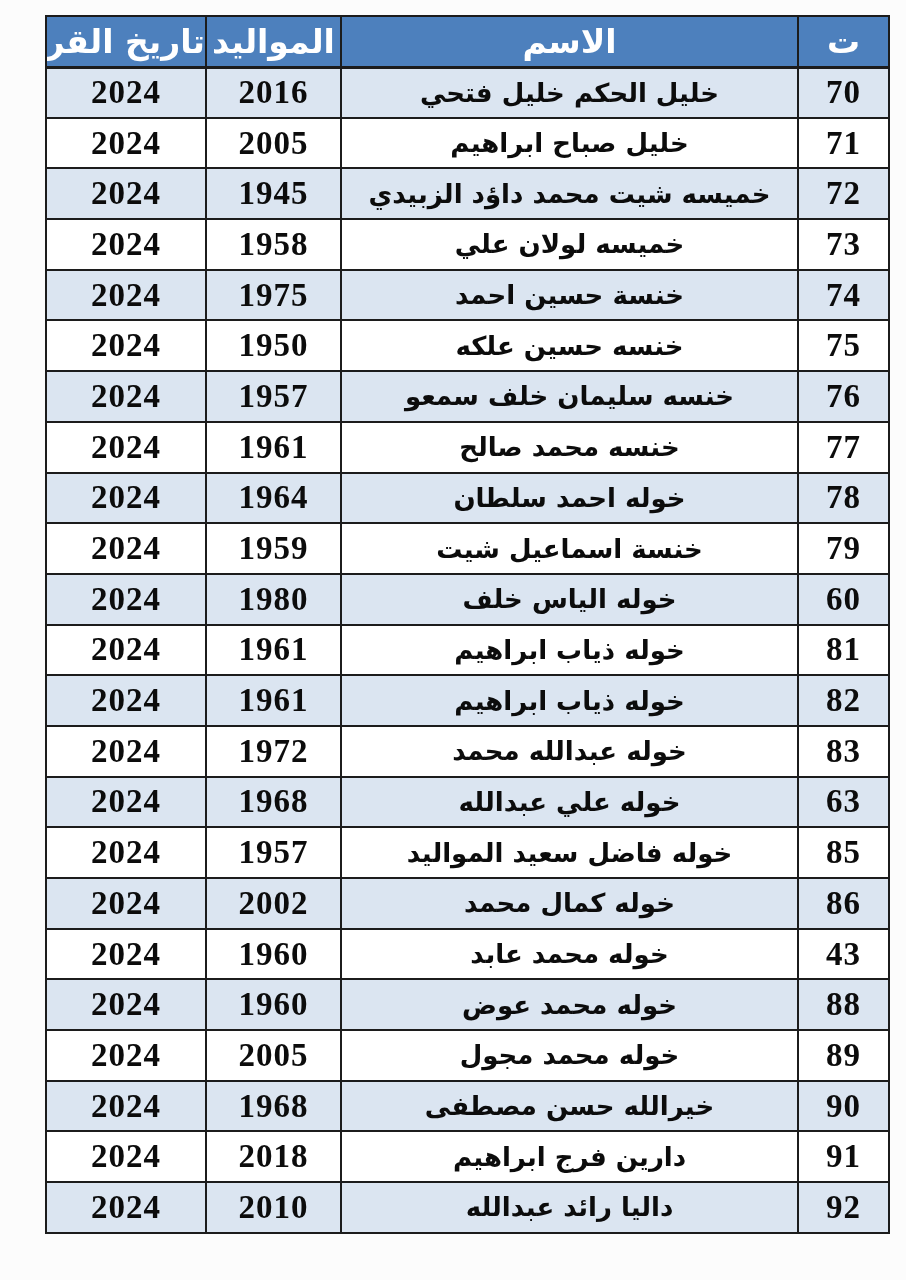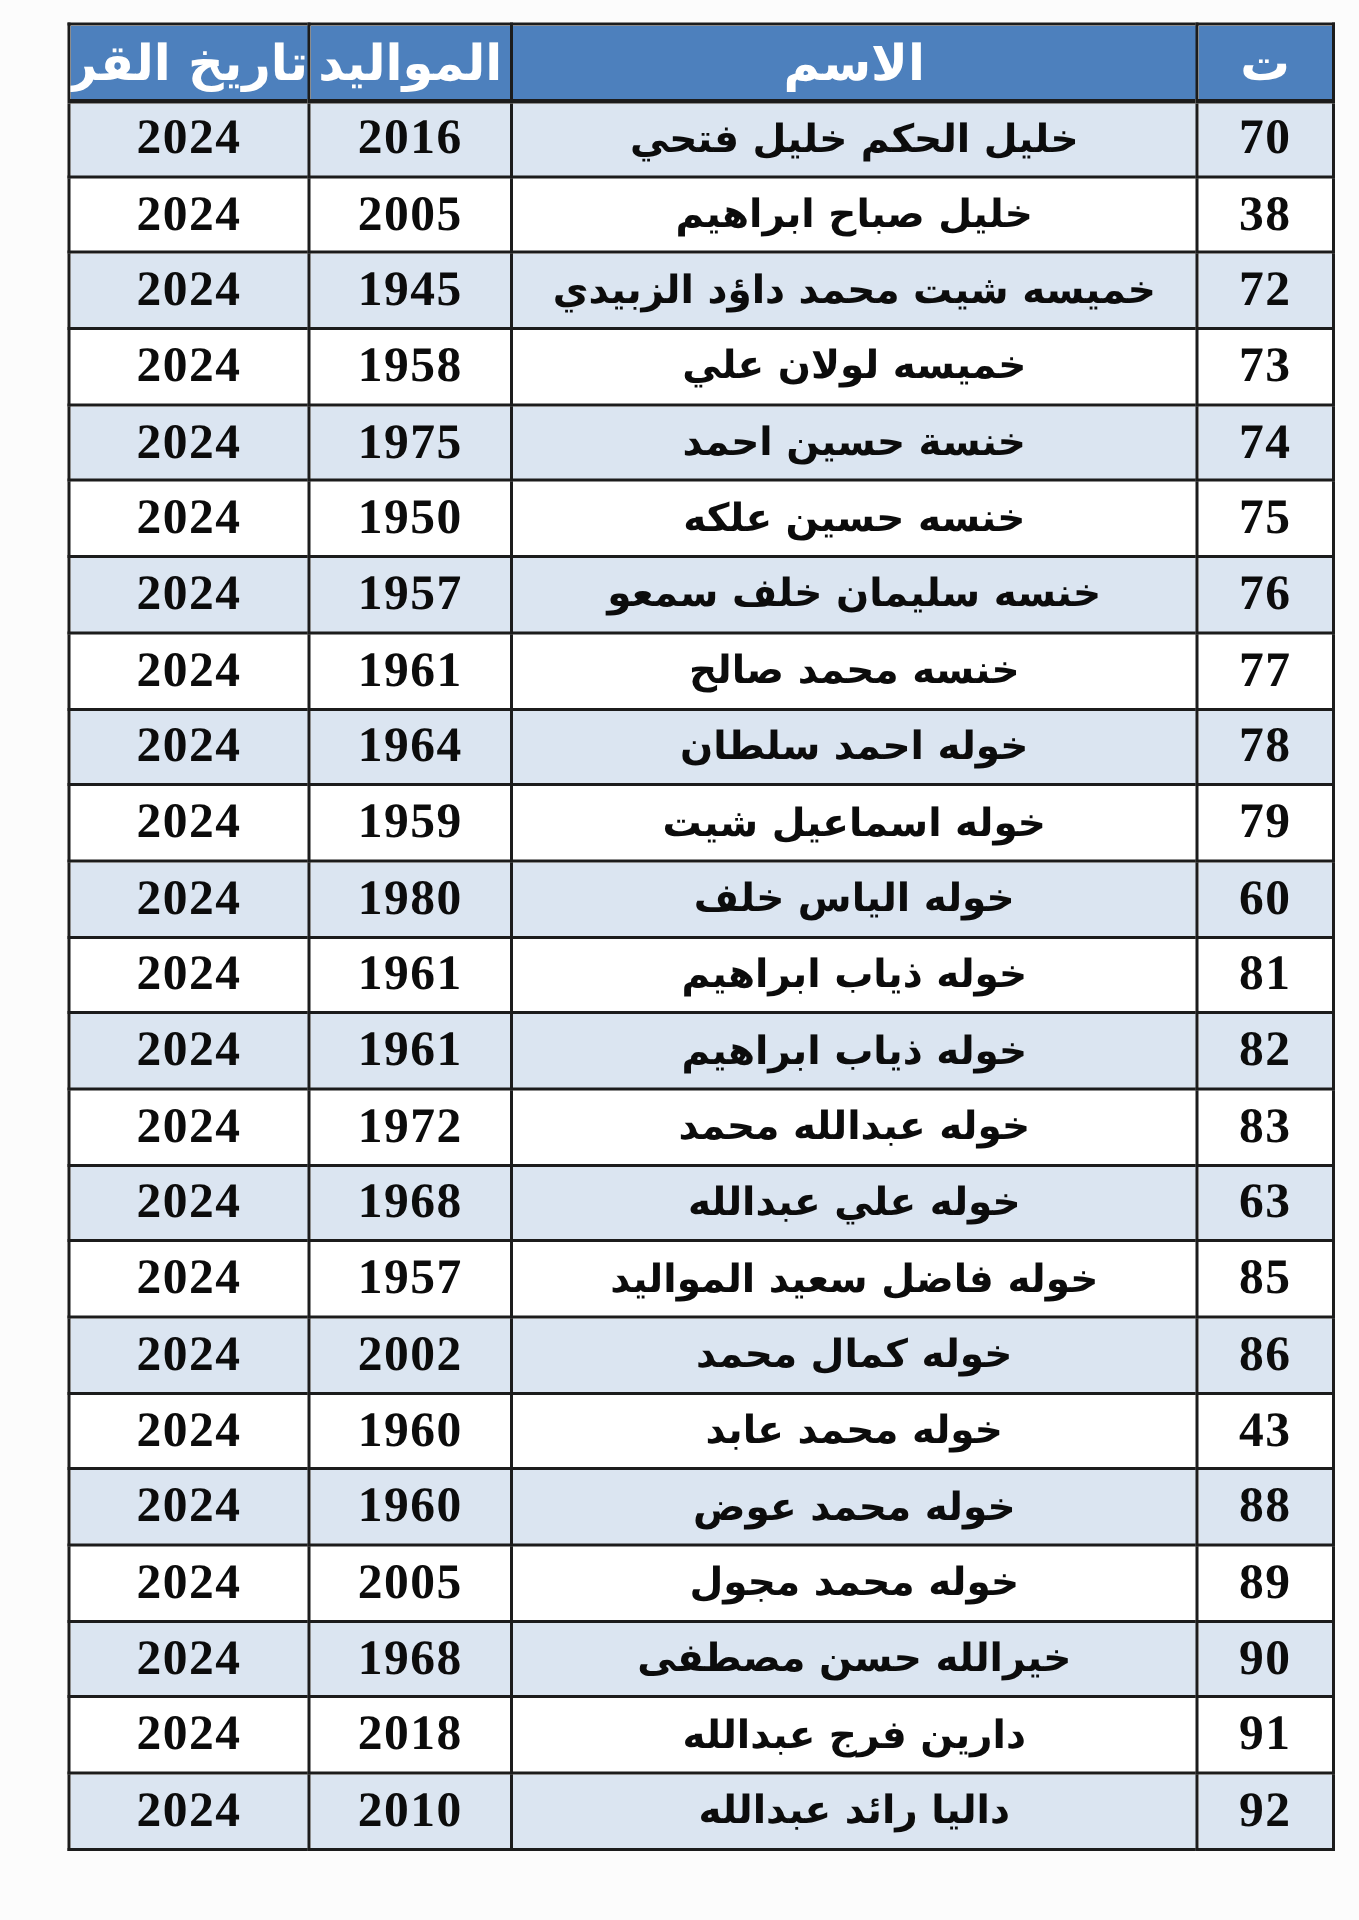--- a/index.html
+++ b/index.html
@@ -96,21 +96,21 @@
       </tr>
     </thead>
     <tbody>
         <tr>
       <td class="cell-num">70</td>
       <td class="cell-name">خليل الحكم خليل فتحي</td>
       <td class="cell-num">2016</td>
       <td class="cell-num">2024</td>
     </tr>
         <tr>
-      <td class="cell-num">38</td>
+      <td class="cell-num">71</td>
       <td class="cell-name">خليل صباح ابراهيم</td>
       <td class="cell-num">2005</td>
       <td class="cell-num">2024</td>
     </tr>
         <tr>
       <td class="cell-num">72</td>
       <td class="cell-name">خميسه شيت محمد داؤد الزبيدي</td>
       <td class="cell-num">1945</td>
       <td class="cell-num">2024</td>
     </tr>
@@ -145,21 +145,21 @@
       <td class="cell-num">2024</td>
     </tr>
         <tr>
       <td class="cell-num">78</td>
       <td class="cell-name">خوله احمد سلطان</td>
       <td class="cell-num">1964</td>
       <td class="cell-num">2024</td>
     </tr>
         <tr>
       <td class="cell-num">79</td>
-      <td class="cell-name">خوله اسماعيل شيت</td>
+      <td class="cell-name">خنسة اسماعيل شيت</td>
       <td class="cell-num">1959</td>
       <td class="cell-num">2024</td>
     </tr>
         <tr>
       <td class="cell-num">60</td>
       <td class="cell-name">خوله الياس خلف</td>
       <td class="cell-num">1980</td>
       <td class="cell-num">2024</td>
     </tr>
         <tr>
@@ -217,21 +217,21 @@
       <td class="cell-num">2024</td>
     </tr>
         <tr>
       <td class="cell-num">90</td>
       <td class="cell-name">خيرالله حسن مصطفى</td>
       <td class="cell-num">1968</td>
       <td class="cell-num">2024</td>
     </tr>
         <tr>
       <td class="cell-num">91</td>
-      <td class="cell-name">دارين فرج عبدالله</td>
+      <td class="cell-name">دارين فرج ابراهيم</td>
       <td class="cell-num">2018</td>
       <td class="cell-num">2024</td>
     </tr>
         <tr>
       <td class="cell-num">92</td>
       <td class="cell-name">داليا رائد عبدالله</td>
       <td class="cell-num">2010</td>
       <td class="cell-num">2024</td>
     </tr>
       </tbody>

